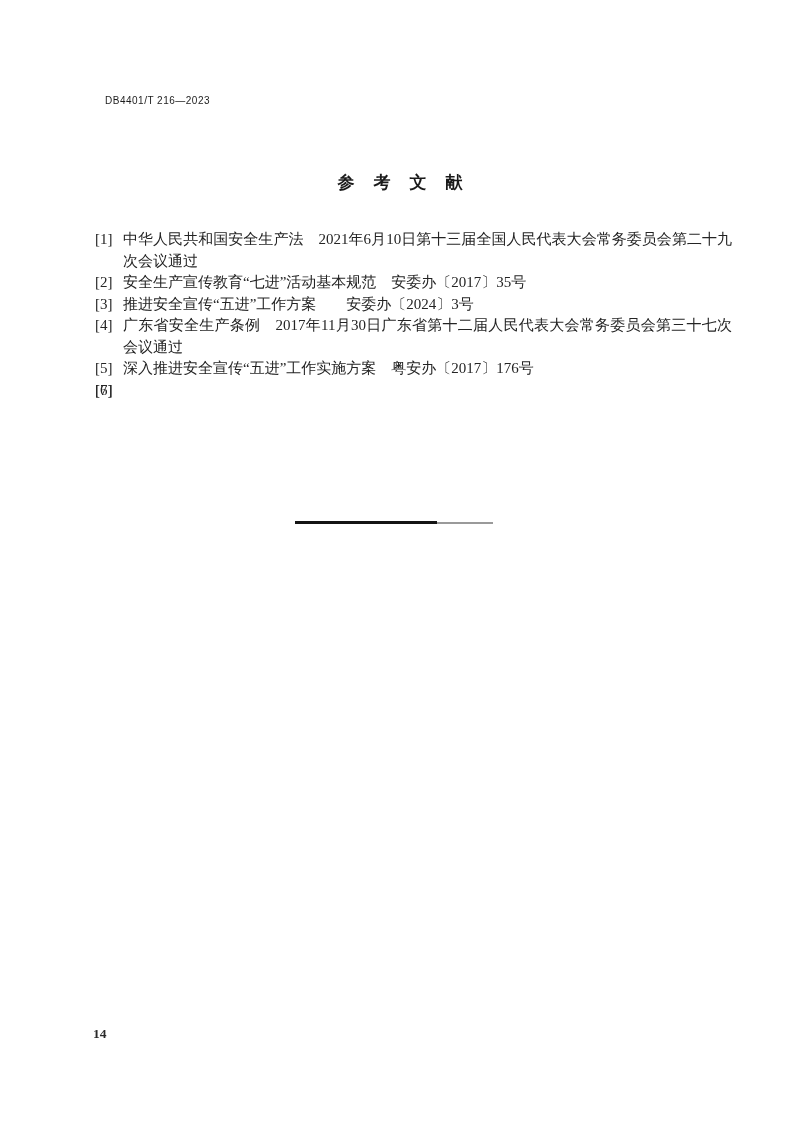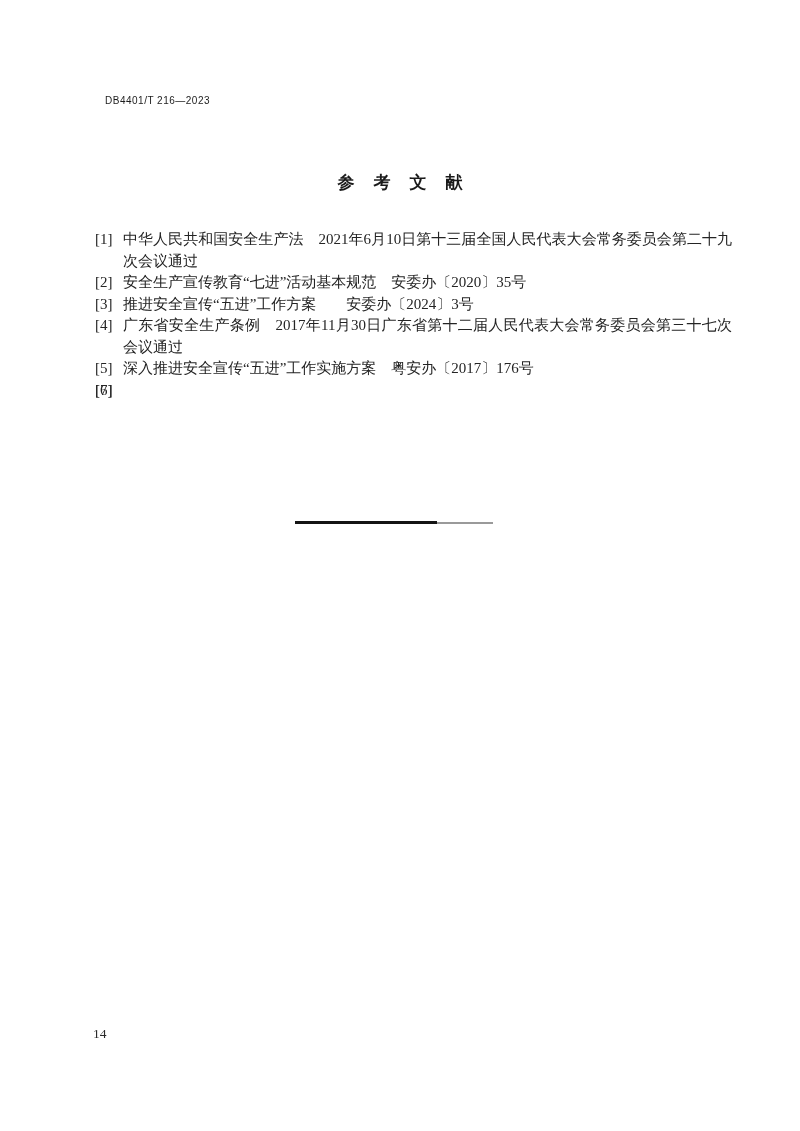--- a/index.html
+++ b/index.html
@@ -81,39 +81,40 @@
     width: 56px;
     height: 2px;
     background: #9a9a9a;
   }
   .page-number {
     position: absolute;
     left: 93px;
     top: 1026px;
     font-size: 13.5px;
     color: #2a2a2a;
+    font-weight: bold;
   }
 </style>
 </head>
 <body>
 
 <div class="std-code">DB4401/T 216—2023</div>
 
 <div class="doc-title">参考文献</div>
 
 <div class="ref-list">
 
   <div class="ref-item">
     <span class="ref-num">[1]</span>
     <span>中华人民共和国安全生产法　2021年6月10日第十三届全国人民代表大会常务委员会第二十九次会议通过</span>
   </div>
 
   <div class="ref-item">
     <span class="ref-num">[2]</span>
-    <span>安全生产宣传教育“七进”活动基本规范　安委办〔2020〕35号</span>
+    <span>安全生产宣传教育“七进”活动基本规范　安委办〔2017〕35号</span>
   </div>
 
   <div class="ref-item">
     <span class="ref-num">[3]</span>
     <span>推进安全宣传“五进”工作方案　　安委办〔2024〕3号</span>
   </div>
 
   <div class="ref-item">
     <span class="ref-num">[4]</span>
     <span>广东省安全生产条例　2017年11月30日广东省第十二届人民代表大会常务委员会第三十七次会议通过</span>

